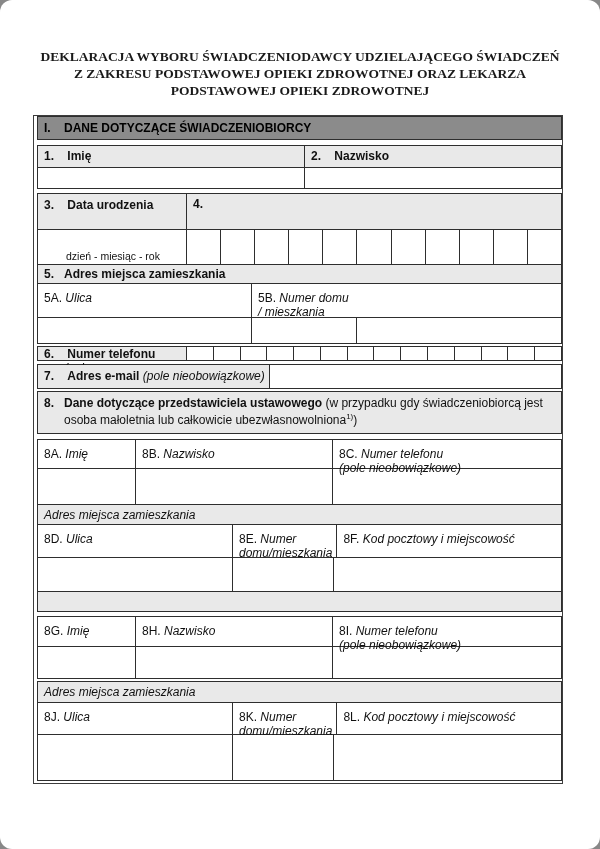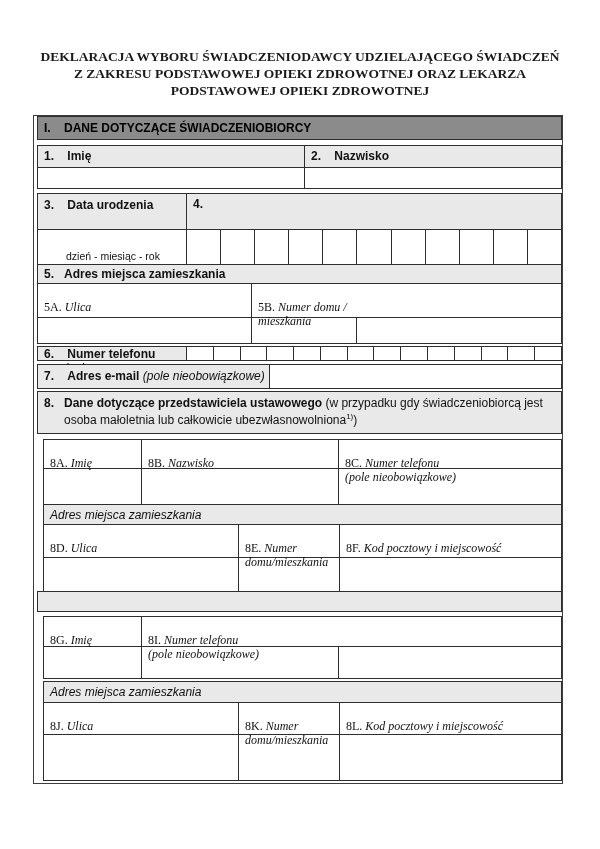--- a/index.html
+++ b/index.html
@@ -1,20 +1,20 @@
 <!DOCTYPE html>
 <html><head>
 <meta charset="utf-8">
 <style>
   * { margin:0; padding:0; box-sizing:border-box; }
   html,body { background:#888; }
   .sheet {
     width:600px; height:849px; background:#ffffff; position:relative;
     font-family:"Liberation Sans", sans-serif; color:#111;
-    margin:0 auto; overflow:hidden;
+    margin:0 auto; overflow:hidden;border-radius:12px;
   }
   
   .doc-title {
     position:absolute; top:48px; left:30px; width:540px;
     text-align:center; font-family:"Liberation Serif", serif;
     font-weight:bold; font-size:13.5px; line-height:17px; color:#1a1a1a;
   }
   
   .form {
     position:absolute; top:115px; left:33px; width:530px;
@@ -45,40 +45,40 @@
   .row-34 { height:37px; }
   .c-dob { flex:0 0 148px; padding:4px 4px 0 6px; }
   .c-pesel { flex:1; display:flex; padding:3px 4px 0 6px; }
   .row-34-input { height:36px; }
   .c-dob-in { flex:0 0 148px; display:flex; align-items:flex-end; padding:0 0 2px 28px; font-size:10.5px; }
   .boxes { flex:1; display:flex; }
   .digit-box { flex:1; border-left:1px solid #2e2e2e; background:#fff; }
   
   .bar-5 { height:20px; display:flex; align-items:center; padding-left:6px; }
   .row-5 { height:35px; }
-  .row-5 .cell, .row-8lbl .cell { padding:16px 4px 0 6px;font-family:Liberation Serif, serif; }
+  .row-5 .cell, .row-8lbl .cell { padding:7px 4px 0 6px; }
   .c-5a{flex:0 0 213px}.c-5b{flex:0 0 105px}.c-5c{flex:1}
   .row-5-input{height:27px}
   
   .row-6 { height:15px; }
   .c-6 { flex:0 0 148px; padding:1px 2px 0 6px; line-height:13.5px; }
   .c-6 .line2 { padding-left:20px; }
   
   .row-7 { height:25px; }
   .c-7 { flex:0 0 220px; padding:4px 4px 1px 6px; white-space:nowrap; }
   .c-7r { flex:1; }
   
   .bar-8 {
     height:43px; background:#e9e9e9; border:1px solid #2e2e2e;
     display:flex; padding:3px 6px 0 6px; line-height:17px;
   }
   .bar-8 .txt { font-weight:normal; }
   sup { font-size:8px; vertical-align:super; line-height:0; }
   
-  .inner { margin-left:6px; }
+  .inner { }
   .row-8lbl1 { height:30px; } .row-8in1 { height:37px; }
   .band { height:21px; display:flex; align-items:center; padding-left:6px; font-style:italic; }
   .row-8lbl2 { height:34px; } .row-8in2 { height:35px; }
   .c-8a{flex:0 0 97px}.c-8b{flex:0 0 197px}.c-8c{flex:1}
   .c-8d{flex:0 0 194px}.c-8e{flex:0 0 101px}.c-8f{flex:1}
   .two-line{line-height:14px; padding-top:3px;}
   .sep-band { height:21px; border:1px solid #2e2e2e; background:#e9e9e9; }
   .row-8lbl1b{height:31px}.row-8in1b{height:33px}
   .band2{height:22px}.row-8lbl2b{height:33px}.row-8in2b{height:47px}
 </style>
@@ -262,20 +262,24 @@
 
     <div class="sep-band join"></div>
     <div class="gap4"></div>
 
     <div class="inner">
       <div class="row row-8lbl row-8lbl1b">
         <div class="cell c-8a">
           <span>8G.</span>
           <span class="it">Imię</span>
         </div>
+        <div class="cell c-8b">
+          <span>8H.</span>
+          <span class="it">Nazwisko</span>
+        </div>
         <div class="cell c-8c two-line">
           <span>8I.</span>
           <span class="it">Numer telefonu</span>
           <div class="it">(pole nieobowiązkowe)</div>
         </div>
       </div>
       <div class="row row-8in1b join">
         <div class="cell c-8a"></div>
         <div class="cell c-8b"></div>
         <div class="cell c-8c"></div>

